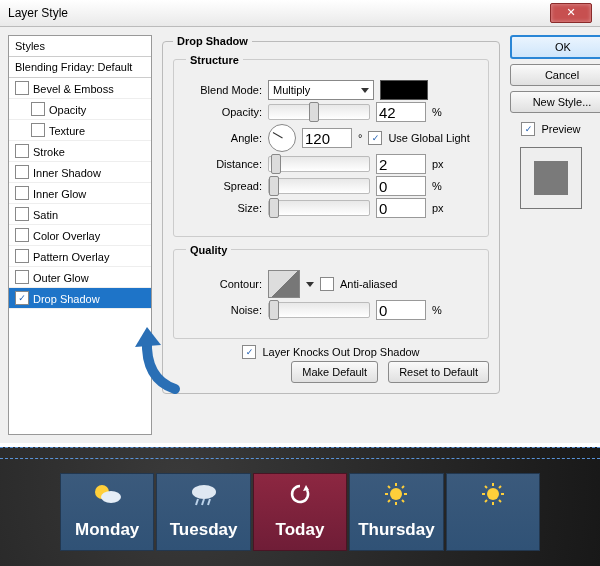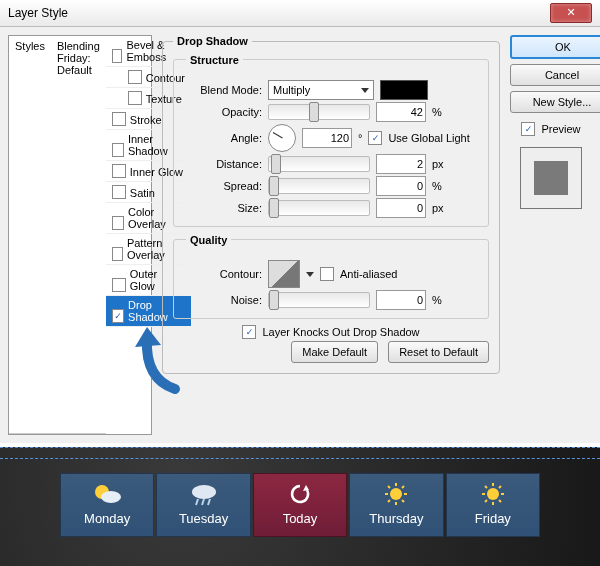--- a/index.html
+++ b/index.html
@@ -1,53 +1,53 @@
 <!DOCTYPE html>
 <html><head>
 <meta charset="utf-8">
 <style>
 html,body{margin:0;padding:0;font-family:"Segoe UI",Tahoma,sans-serif;font-size:11px;color:#000;background:#fff;width:600px;height:566px;overflow:hidden}
 .titlebar{height:26px;background:linear-gradient(#fff,#e9e9e9);border-bottom:1px solid #bbb;position:relative;padding-left:8px;line-height:26px;font-size:12px}
 .closex{position:absolute;right:8px;top:3px;width:40px;height:18px;background:#c75050;border:1px solid #8a2b2b;border-radius:2px;color:#fff;text-align:center;line-height:16px;font-size:11px;box-shadow:inset 0 0 4px rgba(255,255,255,.4)}
 .dialog{background:#f0f0f0;padding:8px;height:416px;box-sizing:border-box;display:flex;gap:8px;position:relative}
-.leftcol{width:142px;border:1px solid #999;background:#fff;display:flex;flex-direction:row}
+.leftcol{width:142px;border:1px solid #999;background:#fff;display:flex;flex-direction:column}
 .ls-hdr{padding:4px 6px;border-bottom:1px solid #ccc}
 .ls-item{padding:3px 6px;border-bottom:1px solid #eee;display:flex;align-items:flex-end;gap:4px}
 .ls-item.indent{padding-left:22px}
 .ls-item.sel{background:#1e74c8;color:#fff}
 .cb{width:12px;height:12px;border:1px solid #888;background:#fff;display:inline-flex;align-items:center;justify-content:center;font-size:9px;color:#1e5db0}
 .midcol{flex:1;position:relative}
 .fs{border:1px solid #bbb;border-radius:4px;padding:8px 10px;margin-bottom:8px;position:relative}
 .fs>legend{font-size:11px;font-weight:bold;padding:0 4px}
-.substr{border:1px solid #ccc;border-radius:3px;padding:6px 8px 6px;margin-top:4px}
+.substr{border:1px solid #ccc;border-radius:3px;padding:6px 8px 16px;margin-top:4px}
 .sublegend{font-size:11px;font-weight:bold;position:relative;top:-12px;background:#f0f0f0;padding:0 4px;margin-left:4px}
 .row{display:flex;align-items:center;margin:2px 0;gap:6px}
 .row .lbl{width:80px;text-align:right}
 .slider{flex:0 0 100px;height:14px;background:linear-gradient(#e8e8e8,#fff);border:1px solid #bbb;border-radius:2px;position:relative}
 .slider .thumb{position:absolute;top:-3px;width:8px;height:18px;background:#dcdcdc;border:1px solid #888;border-radius:2px}
-.txtnum{width:44px;height:16px;border:1px solid #999;background:#fff;text-align:right;font-size:11px}
+.txtnum{width:44px;height:16px;border:1px solid #999;background:#fff;text-align:left;font-size:15px}
 .dd{height:18px;border:1px solid #888;background:#fff;display:inline-flex;align-items:center;padding:0 4px;gap:16px}
 .ddarrow{width:0;height:0;border-left:4px solid transparent;border-right:4px solid transparent;border-top:5px solid #333}
 .swatch{width:46px;height:18px;background:#000;border:1px solid #555}
 .anglewheel{width:26px;height:26px;border:1px solid #888;border-radius:50%;position:relative;background:#fff}
 .anglewheel::after{content:"";position:absolute;left:13px;top:2px;width:1px;height:11px;background:#333;transform-origin:bottom;transform:rotate(-60deg)}
 .contourbox{width:30px;height:26px;border:1px solid #888;background:linear-gradient(135deg,#ddd 0 50%,#777 50% 100%)}
 .btn{height:20px;border:1px solid #8a8a8a;background:linear-gradient(#fafafa,#e0e0e0);border-radius:3px;padding:0 10px;display:inline-flex;align-items:center;justify-content:center;cursor:default}
 .rightcol{width:82px;display:flex;flex-direction:column;gap:5px;align-items:stretch}
 .rightcol .btn{width:100%}
 .btn.primary{border:2px solid #2a86d6;background:linear-gradient(#eaf4fe,#cfe6fb)}
 .prevbox{width:60px;height:60px;border:1px solid #777;background:#eee;display:flex;align-items:center;justify-content:center;margin:4px auto 0}
 .prevbox>div{width:34px;height:34px;background:#7a7a7a}
 .arrow{position:absolute;left:125px;top:292px;pointer-events:none}
 .bottombar{height:124px;background:radial-gradient(circle at 30% 30%,#3a3a3a,#181818)}
 .marquee{height:10px;border-top:1px dashed #5a94d8;border-bottom:1px dashed #5a94d8;margin-top:4px}
 .weather{display:flex;justify-content:center;gap:2px;padding:14px 60px 0}
 .wcard{flex:1;padding:8px 0 10px;text-align:center;background:linear-gradient(#3b5a7c,#305276);border:1px solid #22374f;color:#fff}
 .wcard.active{background:linear-gradient(#8d2741,#6f1d37);border-color:#4a1424}
-.wcard .daylbl{font-weight:normal;margin-top:5px;font-size:13px}
+.wcard .daylbl{font-weight:bold;margin-top:14px;font-size:17px}
 .wicn{width:36px;height:24px;margin:0 auto 2px;position:relative}
 </style>
 </head>
 <body>
 
 <div class="titlebar">
   <span>Layer Style</span>
   <div class="closex">✕</div>
 </div>
 
@@ -56,21 +56,21 @@
   <div class="leftcol">
     <div class="ls-hdr">Styles</div>
     <div class="ls-hdr">Blending Friday: Default</div>
     <div id="styles-items">
         <div class="ls-item">
           <span class="cb"></span>
           <span>Bevel &amp; Emboss</span>
         </div>
         <div class="ls-item indent">
           <span class="cb"></span>
-          <span>Contour</span>
+          <span>Opacity</span>
         </div>
         <div class="ls-item indent">
           <span class="cb"></span>
           <span>Texture</span>
         </div>
         <div class="ls-item">
           <span class="cb"></span>
           <span>Stroke</span>
         </div>
         <div class="ls-item">
@@ -257,16 +257,15 @@
               <line x1="18" y1="1" x2="18" y2="4"></line>
               <line x1="18" y1="20" x2="18" y2="23"></line>
               <line x1="7" y1="12" x2="10" y2="12"></line>
               <line x1="26" y1="12" x2="29" y2="12"></line>
               <line x1="10" y1="4" x2="12" y2="6"></line>
               <line x1="24" y1="18" x2="26" y2="20"></line>
               <line x1="10" y1="20" x2="12" y2="18"></line>
               <line x1="24" y1="6" x2="26" y2="4"></line>
             </g>
           </svg></div>
-        <div class="daylbl">Friday</div>
       </div>
     </div>
 </div>
 
 </body></html>

